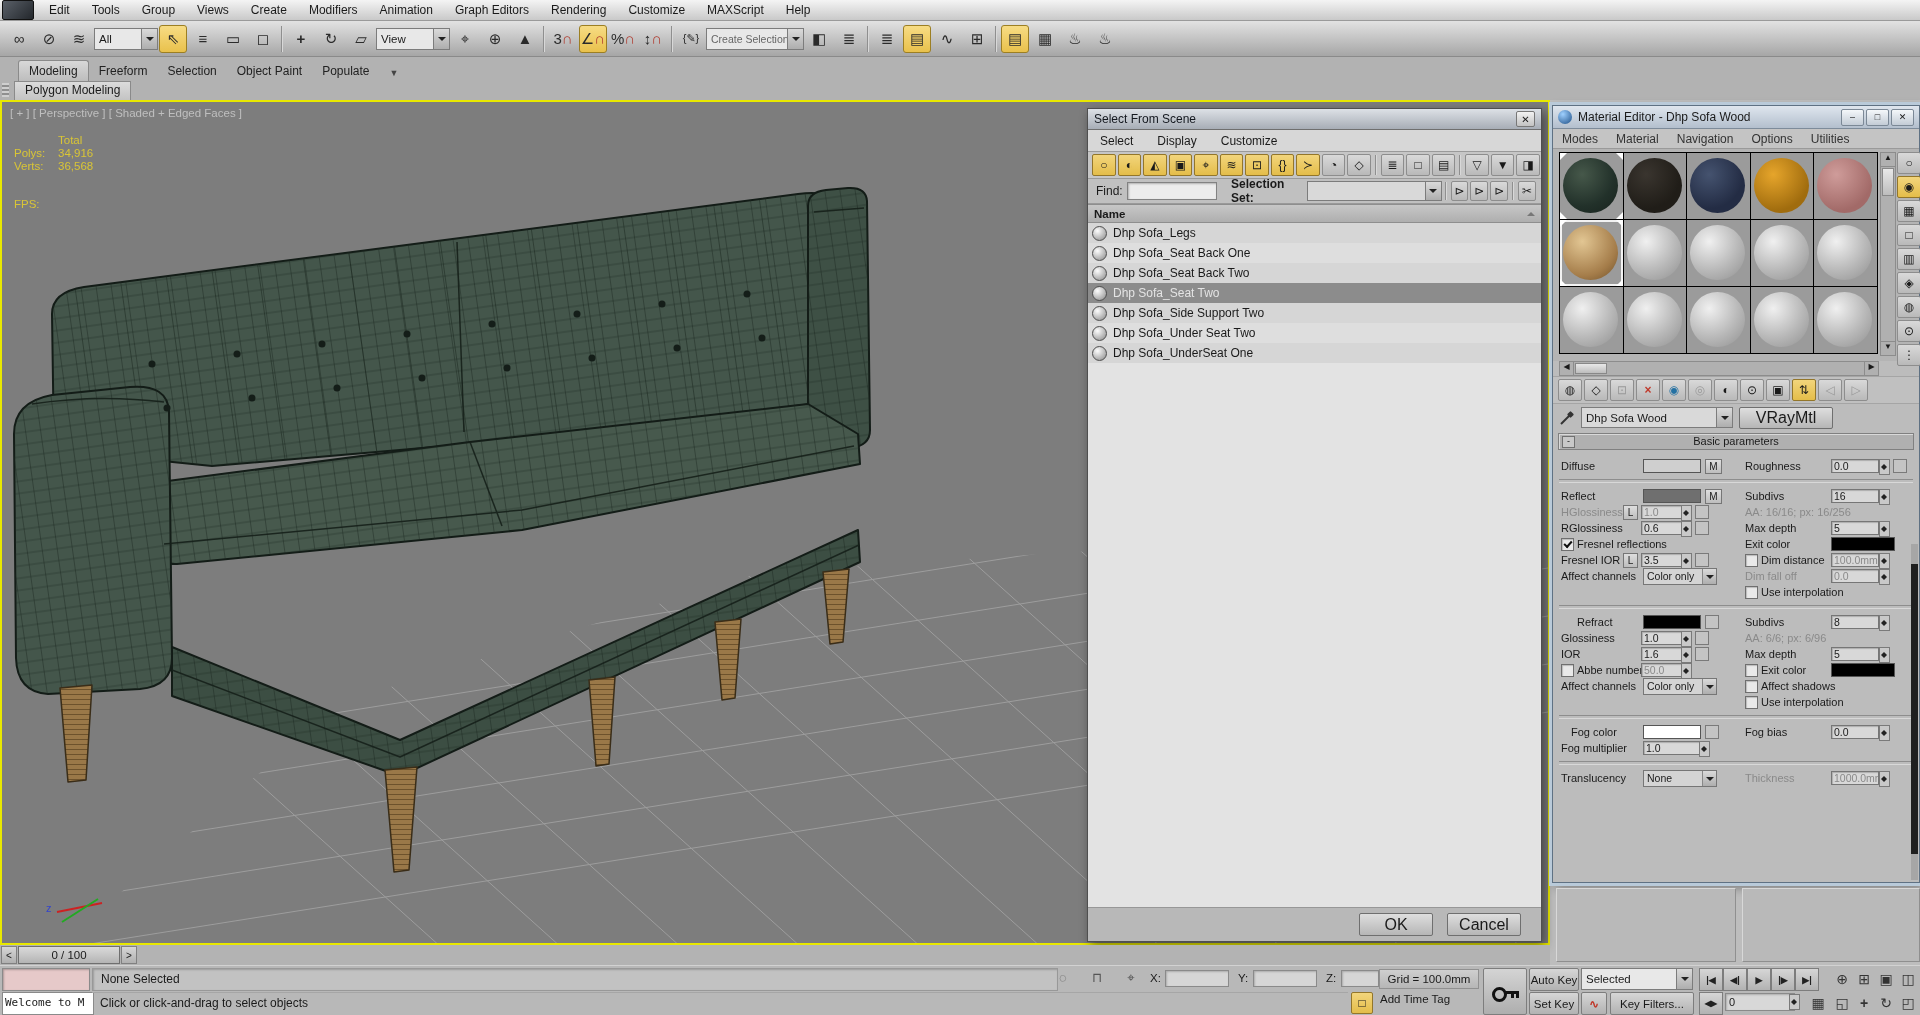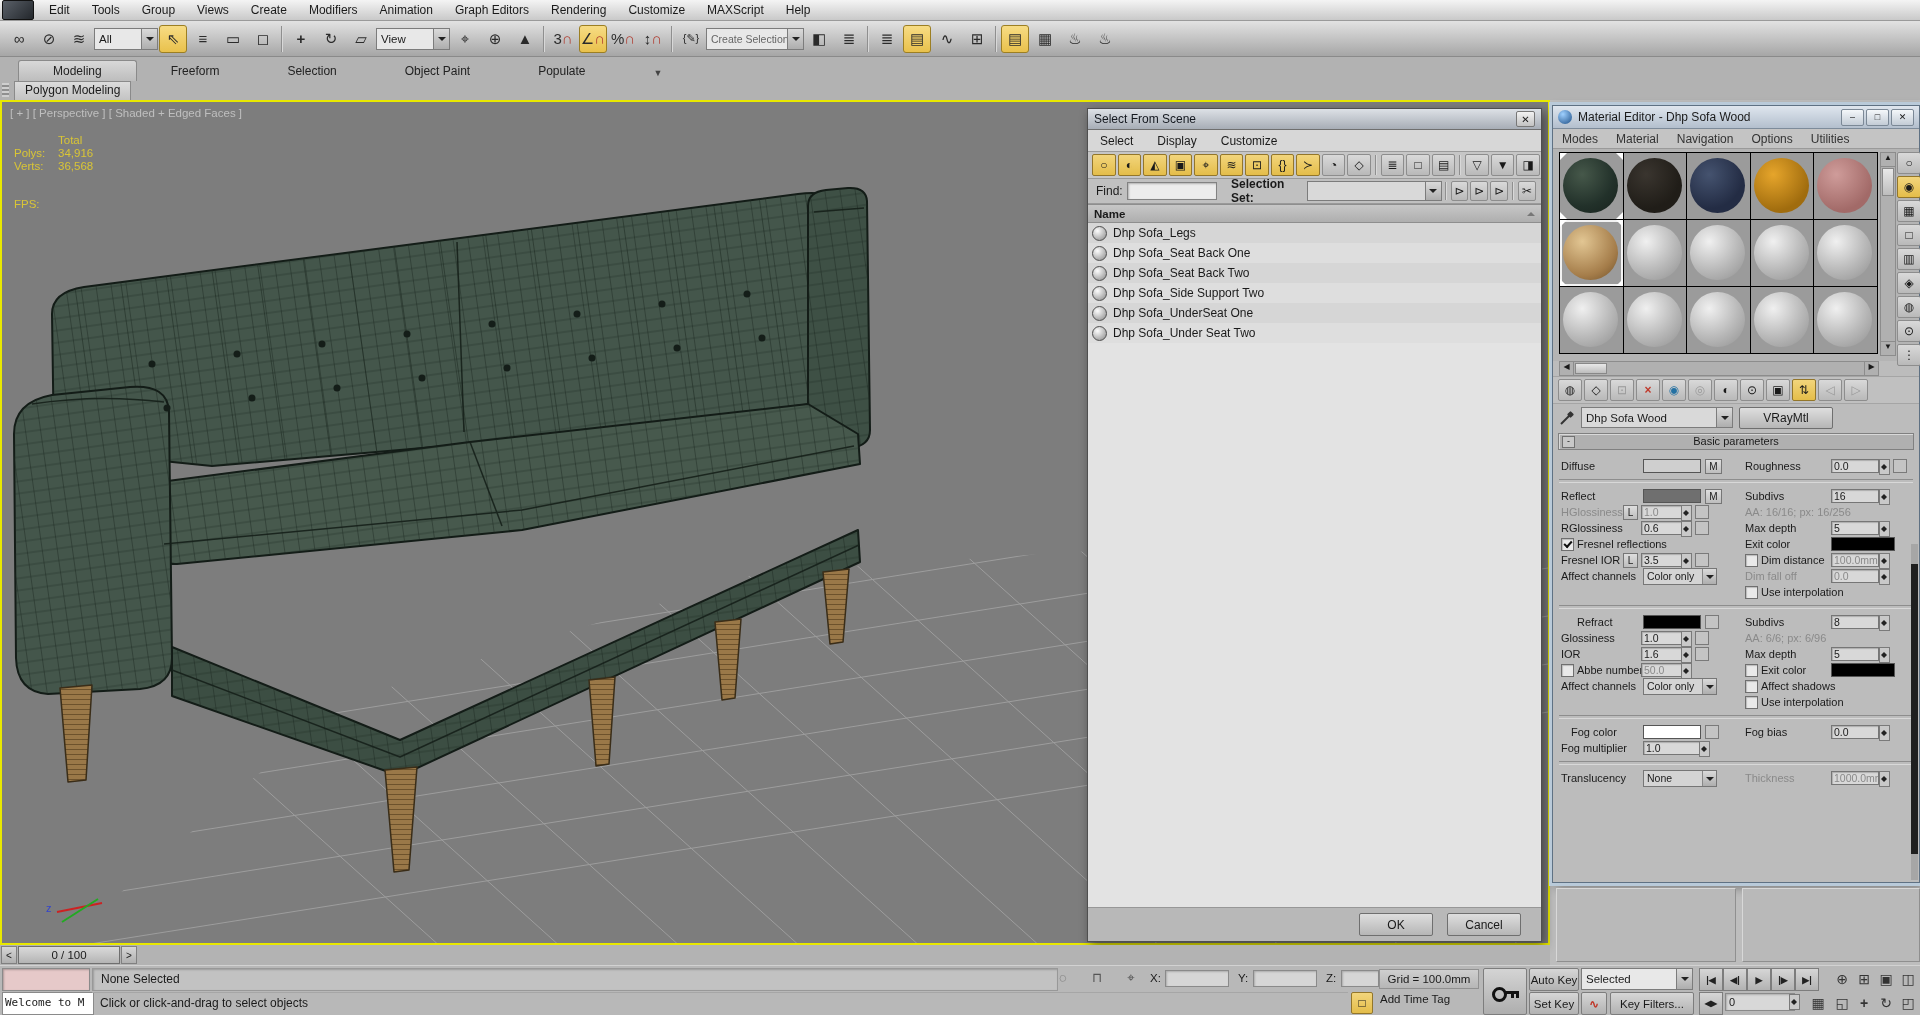--- a/index.html
+++ b/index.html
@@ -15,21 +15,21 @@
     font-size:15px;color:#2b2b2b;border:1px solid transparent;border-radius:3px}
   .tbtn.on{background:linear-gradient(#f7dc84,#e9c14c);border:1px solid #9c7f23}
   .tsep{width:1px;height:26px;background:#8f8f8f;border-right:1px solid #d8d8d8;margin:0 3px}
   .dd{height:20px;background:#e8e8e8;border:1px solid #7c7c7c;display:flex;align-items:center;font-size:11.5px}
   .dd .ddt{flex:1;padding:0 4px;white-space:nowrap;overflow:hidden}
   .dd .dda{width:15px;height:100%;background:linear-gradient(#dadada,#aeaeae);border-left:1px solid #7c7c7c;display:flex;align-items:center;justify-content:center}
   .car{width:0;height:0;border:4px solid transparent;border-top-color:#222;margin-top:4px}
   .magnet{color:#b03a2e;font-weight:bold}
   
   #ribbon{position:absolute;left:0;top:57px;width:1920px;height:24px;background:#b2b2b2;border-bottom:1px solid #9b9b9b;display:flex;align-items:flex-end}
-  .rtab{padding:3px 34px;font-size:12px;color:#222}
+  .rtab{padding:3px 10px;font-size:12px;color:#222}
   .rtab.active{background:linear-gradient(#d8d8d8,#bdbdbd);border:1px solid #8a8a8a;border-bottom:none;border-radius:3px 3px 0 0;margin-left:18px}
   #ribbon2{position:absolute;left:0;top:81px;width:1920px;height:19px;background:#b2b2b2}
   #polypanel{position:absolute;left:14px;top:0px;height:17px;padding:1px 10px;background:linear-gradient(#dcdcdc,#c2c2c2);border:1px solid #8a8a8a;font-size:12px}
   #grip{position:absolute;left:2px;top:2px;width:7px;height:14px;background:repeating-linear-gradient(#cfcfcf 0 2px,#8f8f8f 2px 4px)}
   
   #viewport{position:absolute;left:0;top:100px;width:1550px;height:845px;background:#7d7d7d;border:2px solid #e8e800;box-sizing:border-box}
   #vp-header{position:absolute;left:8px;top:5px;color:#bfbfbf;font-size:11.5px}
   #vp-stats{position:absolute;left:12px;top:32px;color:#d9c536;font-size:11.5px;line-height:13px}
   #vp-stats .srow{display:flex}
   #vp-stats .sl{width:44px}
@@ -53,21 +53,21 @@
     display:flex;align-items:center;padding:0 6px;font-weight:bold;font-size:11.5px}
   #sfs-list{background:#dedede}
   .lrow{height:20px;display:flex;align-items:center;padding-left:4px;font-size:12px}
   .lrow:nth-child(odd){background:#d6d6d6}
   .lrow.sel{background:#8c8c8c;color:#e4e4e4}
   .orb{width:13px;height:13px;border-radius:50%;border:1px solid #4e4e4e;margin-right:6px;
     background:radial-gradient(circle at 35% 30%,#fdfdfd,#bdbdbd 55%,#8a8a8a)}
   #sfs-rest{flex:1;background:#e3e3e3}
   #sfs-btns{height:33px;border-top:1px solid #979797;display:flex;align-items:center;justify-content:flex-end;gap:14px;padding-right:20px;background:#b8b8b8}
   .pbtn{width:72px;height:21px;background:linear-gradient(#dedede,#b6b6b6);border:1px solid #6f6f6f;
-    display:flex;align-items:center;justify-content:center;font-size:12px;border-radius:2px}
+    display:flex;align-items:center;justify-content:center;font-size:16px;border-radius:2px}
   
   #me{position:absolute;left:1552px;top:105px;width:368px;height:778px;background:#bcbcbc;
     border:1px solid #5f7183;outline:3px solid #b9cad9;box-shadow:3px 4px 10px rgba(0,0,0,.4);box-sizing:border-box}
   #me-title{height:22px;background:linear-gradient(#dfe6ee,#b3bfcd);display:flex;align-items:center;padding:0 5px;border-bottom:1px solid #7d8b9a}
   #me-ico{width:14px;height:14px;border-radius:50%;background:radial-gradient(circle at 35% 30%,#9fd0ff,#1c4e86);margin-right:6px}
   #me-title .t{flex:1;font-size:12px}
   .wbtn{width:21px;height:15px;border:1px solid #7b8augh;border:1px solid #7b8896;background:linear-gradient(#f4f7fa,#c3ccd6);
     display:flex;align-items:center;justify-content:center;font-size:9px;margin-left:2px;border-radius:2px}
   #me-menu{height:19px;display:flex;align-items:center;background:#c4c4c4;border-bottom:1px solid #9a9a9a}
   #me-menu .mitem{padding:1px 9px;font-size:12px;color:#333}
@@ -420,31 +420,35 @@
         <span>Dhp Sofa_Legs</span>
       </div>
     <div class="lrow">
         <i class="orb"></i>
         <span>Dhp Sofa_Seat Back One</span>
       </div>
     <div class="lrow">
         <i class="orb"></i>
         <span>Dhp Sofa_Seat Back Two</span>
       </div>
+    <div class="lrow sel">
+        <i class="orb"></i>
+        <span>Dhp Sofa_Seat Two</span>
+      </div>
     <div class="lrow">
         <i class="orb"></i>
         <span>Dhp Sofa_Side Support Two</span>
       </div>
     <div class="lrow">
         <i class="orb"></i>
-        <span>Dhp Sofa_UnderSeat One</span>
+        <span>Dhp Sofa_Under Seat Two</span>
       </div>
     <div class="lrow">
         <i class="orb"></i>
-        <span>Dhp Sofa_Under Seat Two</span>
+        <span>Dhp Sofa_UnderSeat One</span>
       </div>
   </div>
   <div id="sfs-rest"></div>
   <div id="sfs-btns">
     <div class="pbtn">OK</div>
     <div class="pbtn">Cancel</div>
   </div>
 </div>
 
 <div id="me">

